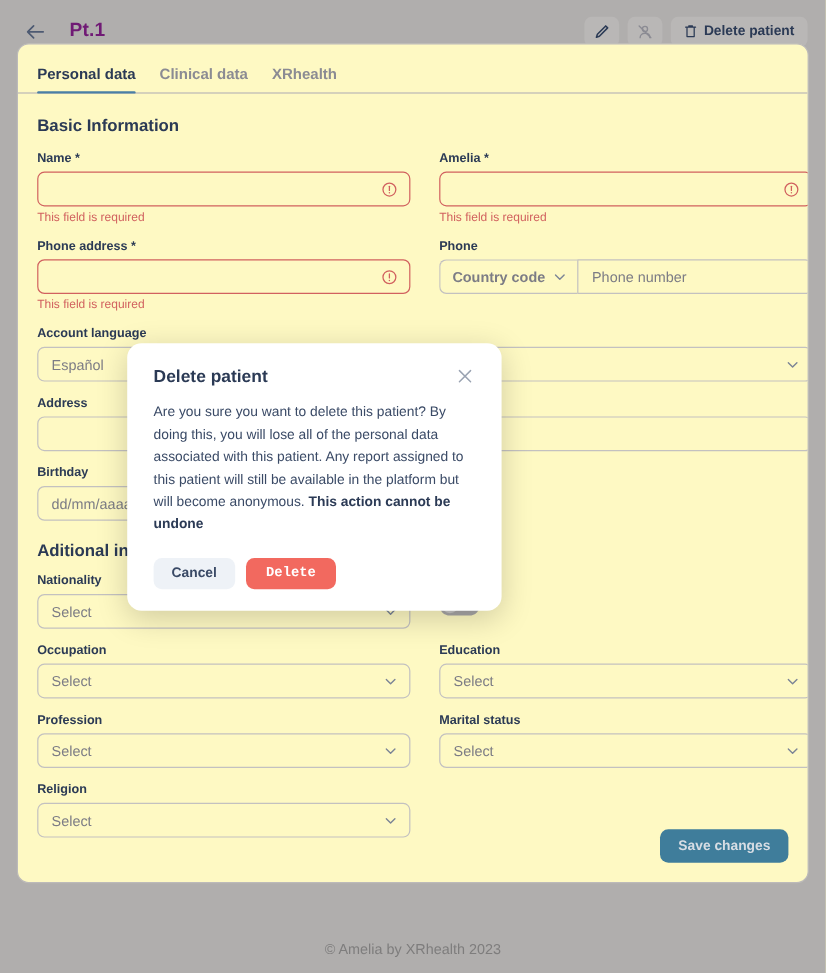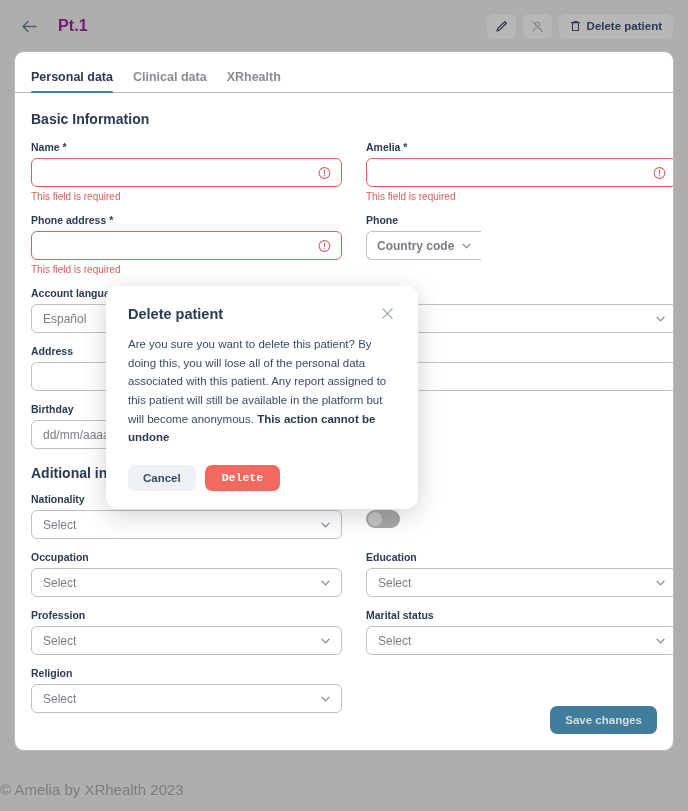--- a/index.html
+++ b/index.html
@@ -73,24 +73,24 @@
     color: #2b3a55;
     cursor: pointer;
     border: none;
     font-family: inherit;
   }
 
   
   .card {
     position: absolute;
     left: 14px;
-    top: 51px;
+    top: 36px;
     width: 660px;
     height: 700px;
-    background: #ffffff;
+    background: #fef9c3;
     border-radius: 10px;
     border: 1px solid #bcbab9;
     overflow: hidden;
   }
 
   .tabs {
     display: flex;
     align-items: flex-end;
     gap: 20px;
     padding: 14px 16px 0 16px;
@@ -254,21 +254,22 @@
     font-size: 11.5px;
     font-weight: 700;
     font-family: inherit;
     cursor: pointer;
   }
 
   .footer {
     position: absolute;
     left: 0; right: 0;
     bottom: 13px;
-    font-size: 15px;
+    text-align: center;
+    font-size: 12px;
     color: #7e7d7d;
   }
 
   
   .overlay {
     position: absolute;
     inset: 0;
     background: rgba(120,120,120,0.0);
     z-index: 20;
   }
@@ -434,20 +435,23 @@
           <span class="label">Phone</span>
           <div class="phone-row">
             <div class="phone-cc">
               <span>Country code</span>
               <span class="chev">
                 <svg width="9" height="6" viewBox="0 0 10 6" fill="none" stroke="#7b8496" stroke-width="1.3" stroke-linecap="round" stroke-linejoin="round">
                     <path d="M1 1l4 4 4-4"></path>
                   </svg>
               </span>
             </div>
+            <div class="phone-num">
+              <span>Phone number</span>
+            </div>
           </div>
         </div>
 
         <div class="field">
           <span class="label">Account language</span>
           <div class="select">
             <span>Español</span>
             <span class="chev">
               <svg width="9" height="6" viewBox="0 0 10 6" fill="none" stroke="#7b8496" stroke-width="1.3" stroke-linecap="round" stroke-linejoin="round">
                   <path d="M1 1l4 4 4-4"></path>

